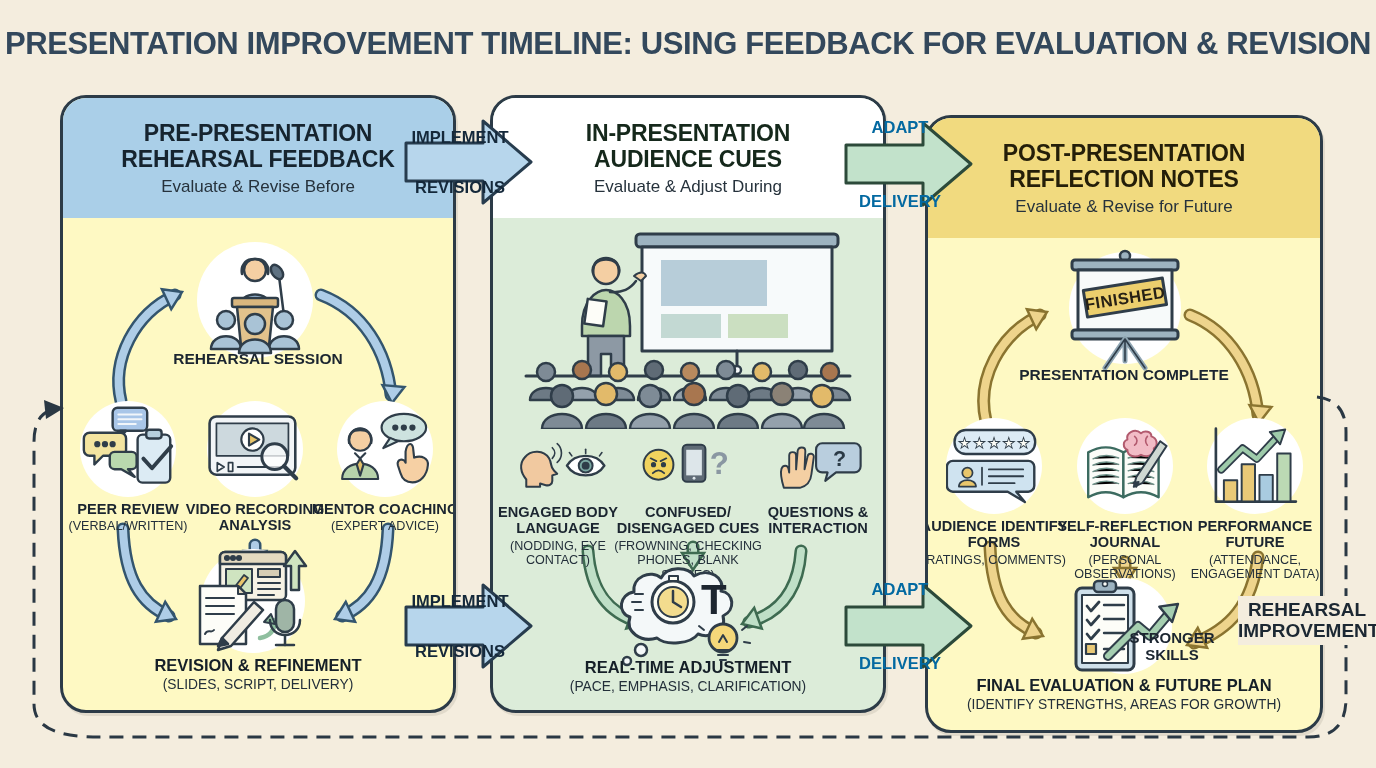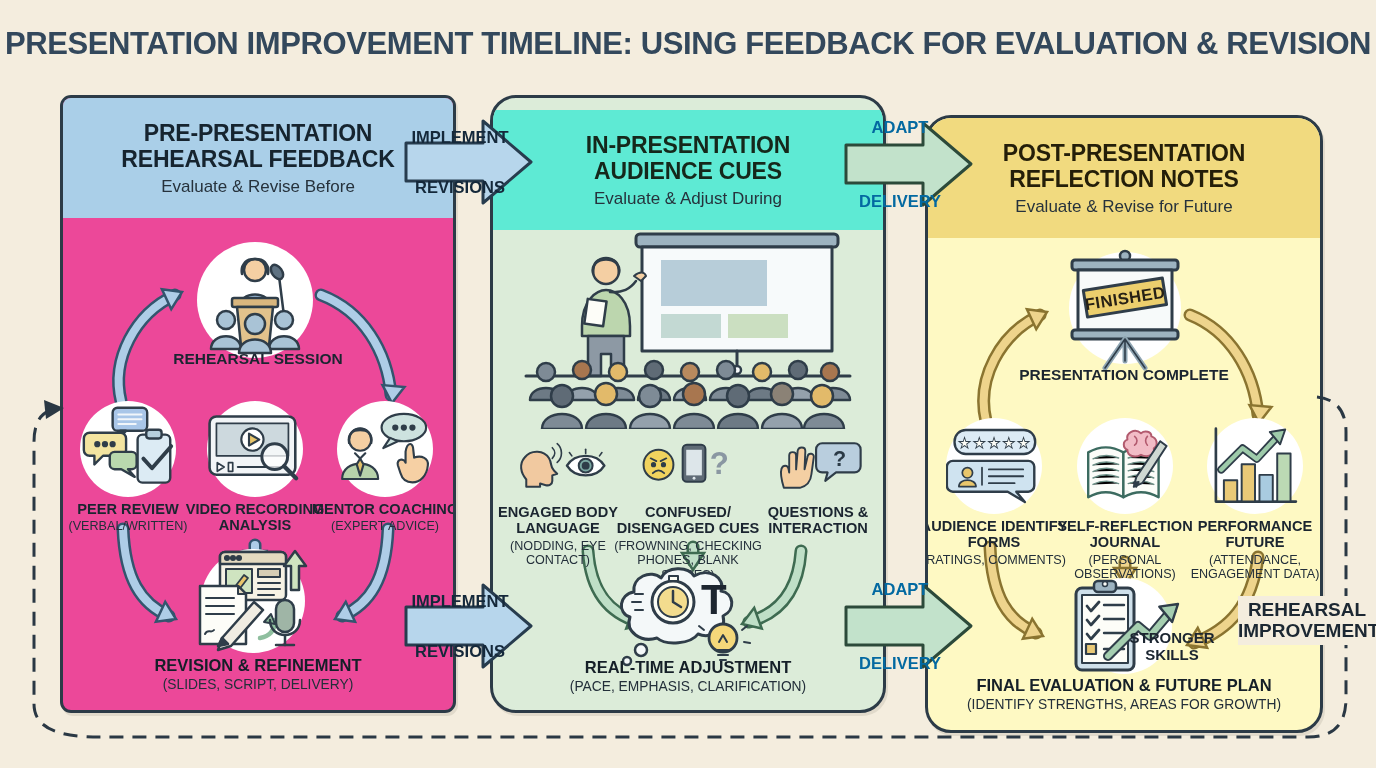--- a/index.html
+++ b/index.html
@@ -9,22 +9,22 @@
   
   #main-title{left:0;right:0;top:26px;text-align:center;font-size:31px;font-weight:700;
       letter-spacing:-0.4px;color:#33485c;}
   
   .panel{top:95px;width:390px;height:612px;border:3px solid #2c3b47;border-radius:26px;
       overflow:hidden;z-index:2;box-shadow:2px 3px 0 rgba(60,60,40,.10);}
   .panel-header{height:118px;display:flex;flex-direction:column;align-items:center;justify-content:center;padding-top:2px;}
   .panel-title{font-size:23px;font-weight:700;line-height:1.1;letter-spacing:-0.2px;text-align:center;}
   .panel-sub{font-size:17px;margin-top:5px;}
   .panel-body{position:absolute;left:0;top:118px;right:0;bottom:0;}
-  #panel-pre{left:60px;}  #panel-pre  .panel-header{background:#aacfe8;} #panel-pre {background:#ec4899;border-radius:11px;} #panel-pre .panel-title{color:#16242f;}
-  #panel-in{left:490px;}  #panel-in   .panel-header{background:#5eead4;margin-top:12px;} #panel-in  {background:#dcecd9;} #panel-in .panel-title{color:#15281b;}
+  #panel-pre{left:60px;}  #panel-pre  .panel-header{background:#aacfe8;} #panel-pre {background:#fef9c3;} #panel-pre .panel-title{color:#16242f;}
+  #panel-in{left:490px;}  #panel-in   .panel-header{background:#ffffff;} #panel-in  {background:#dcecd9;} #panel-in .panel-title{color:#15281b;}
   #panel-post{left:925px;width:392px;} #panel-post .panel-header{background:#f1da7f;} #panel-post{background:#fef9c3;margin-top:20px;} #panel-post .panel-title{color:#241e09;}
   .panel-sub{color:#26323c;}
   
   .hub-label{position:absolute;left:0;right:0;text-align:center;font-weight:700;font-size:15.5px;line-height:1.15;color:#1b2530;}
   .item{position:absolute;width:150px;text-align:center;}
   .item-circle{width:96px;height:96px;border-radius:50%;background:#fff;margin:0 auto 4px auto;
       display:flex;align-items:center;justify-content:center;}
   .item-circle.nobg{background:transparent;height:72px;}
   .item-label{font-size:14.6px;font-weight:700;line-height:1.12;color:#1b2530;}
   .item-sub{font-size:12.6px;line-height:1.15;margin-top:2px;color:#232f3a;}

